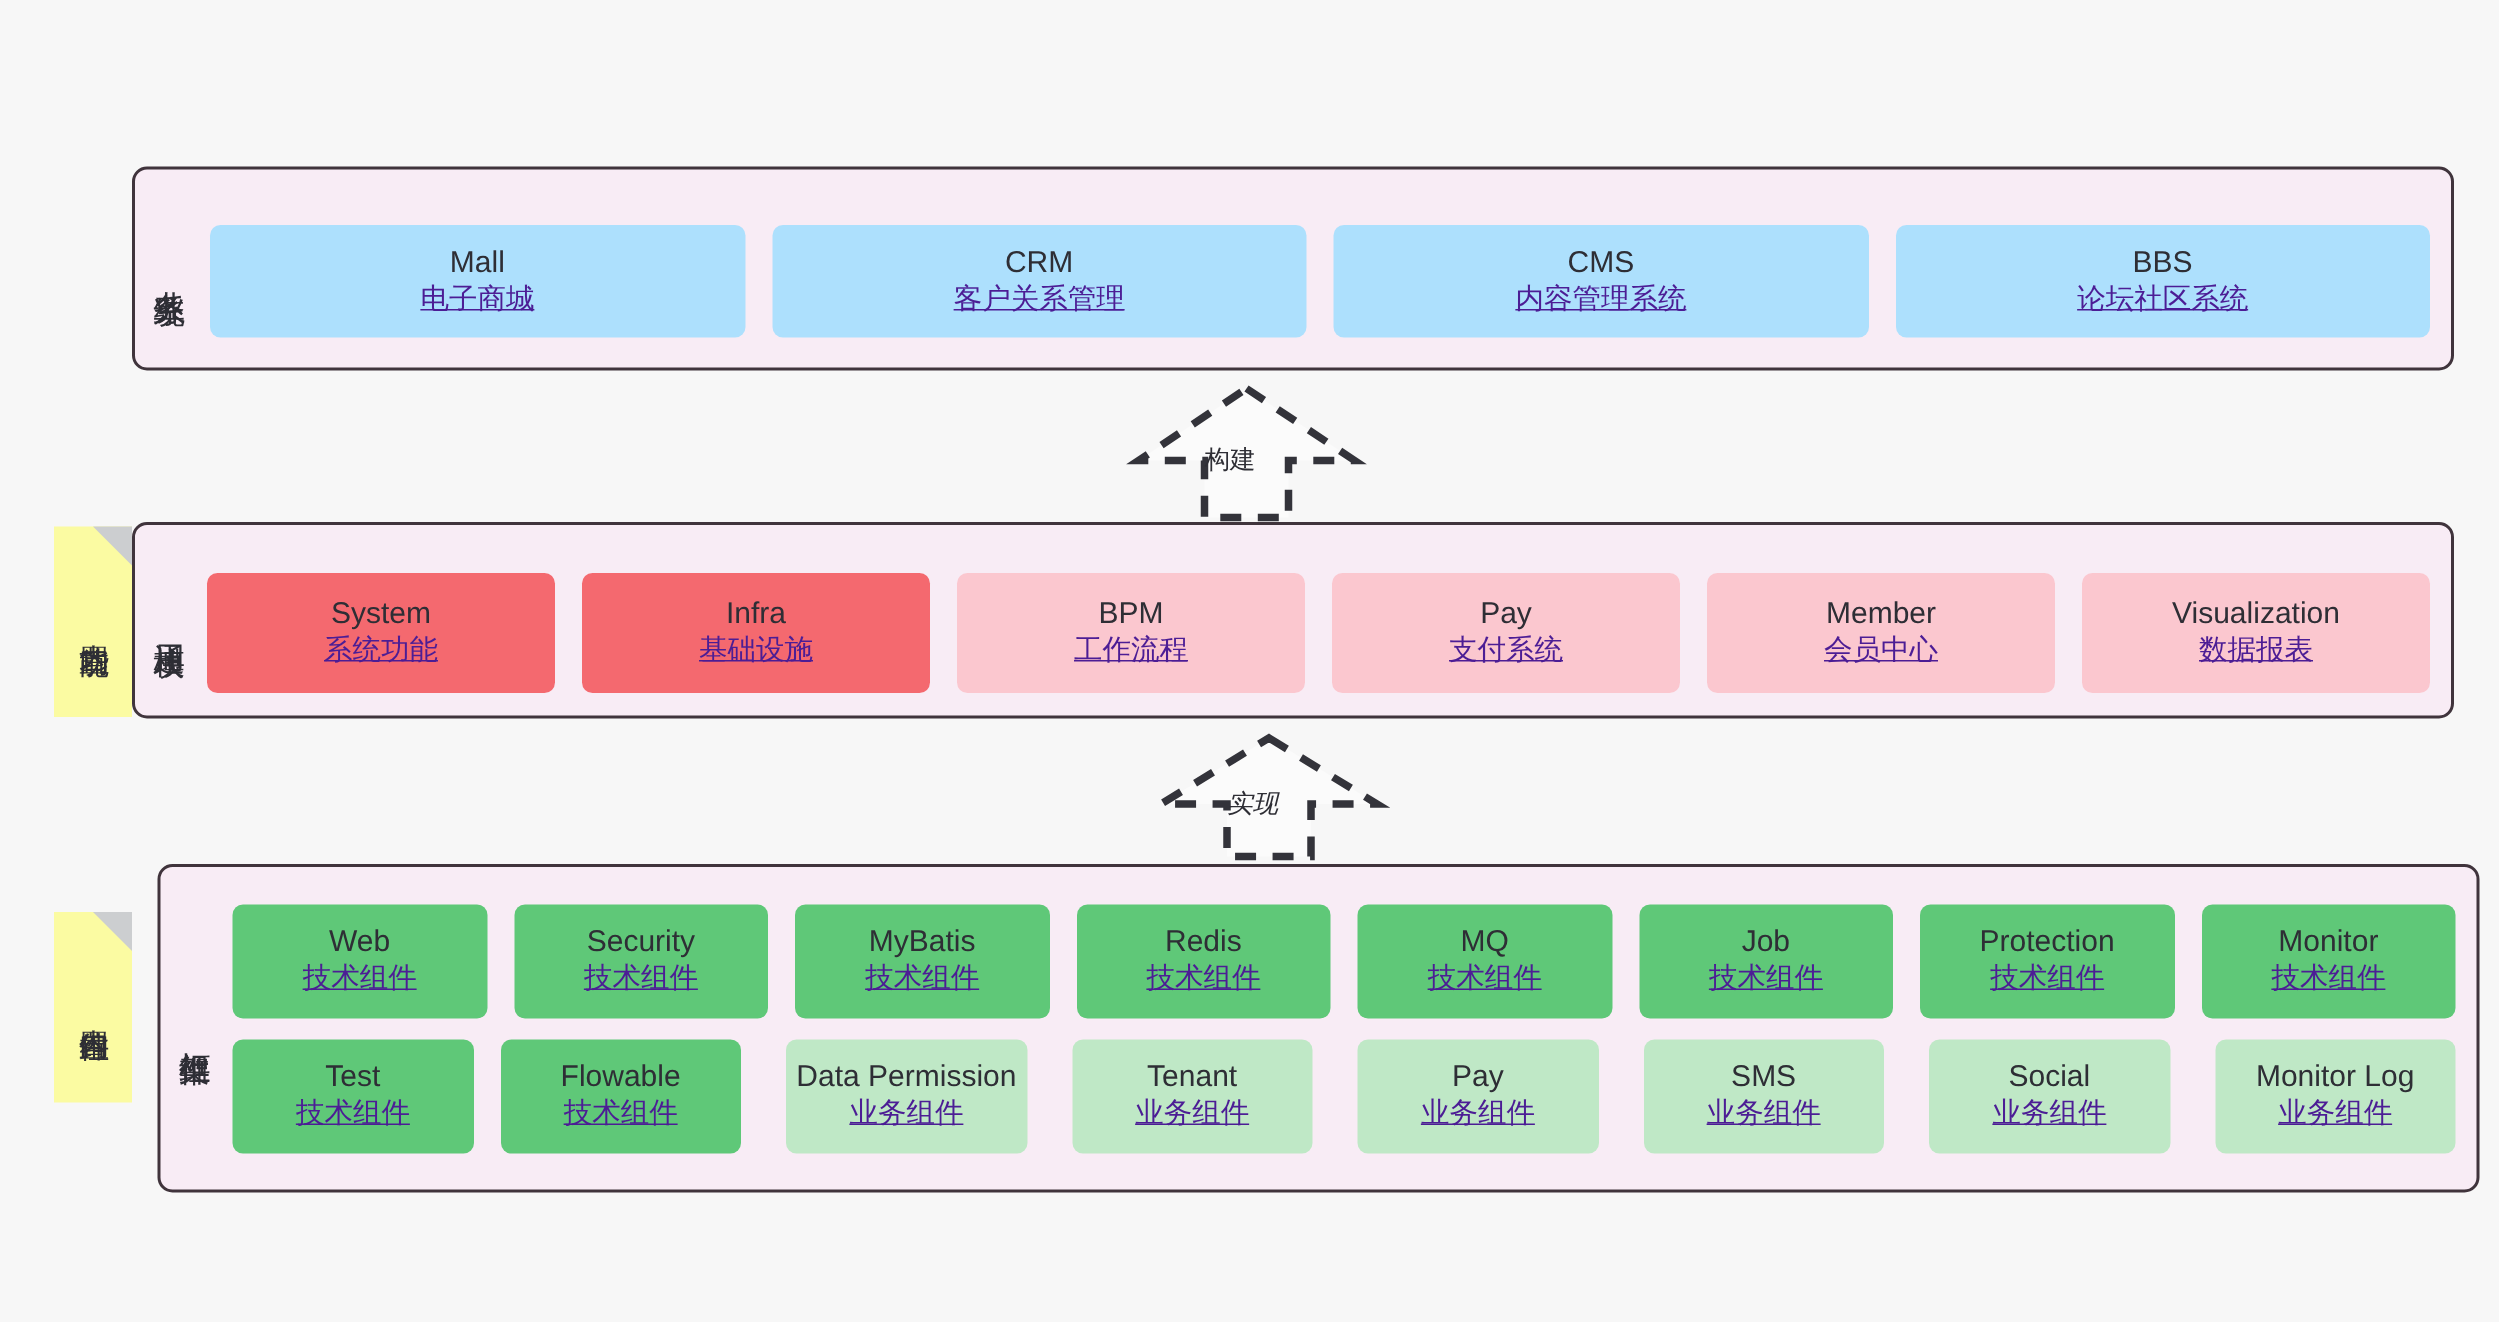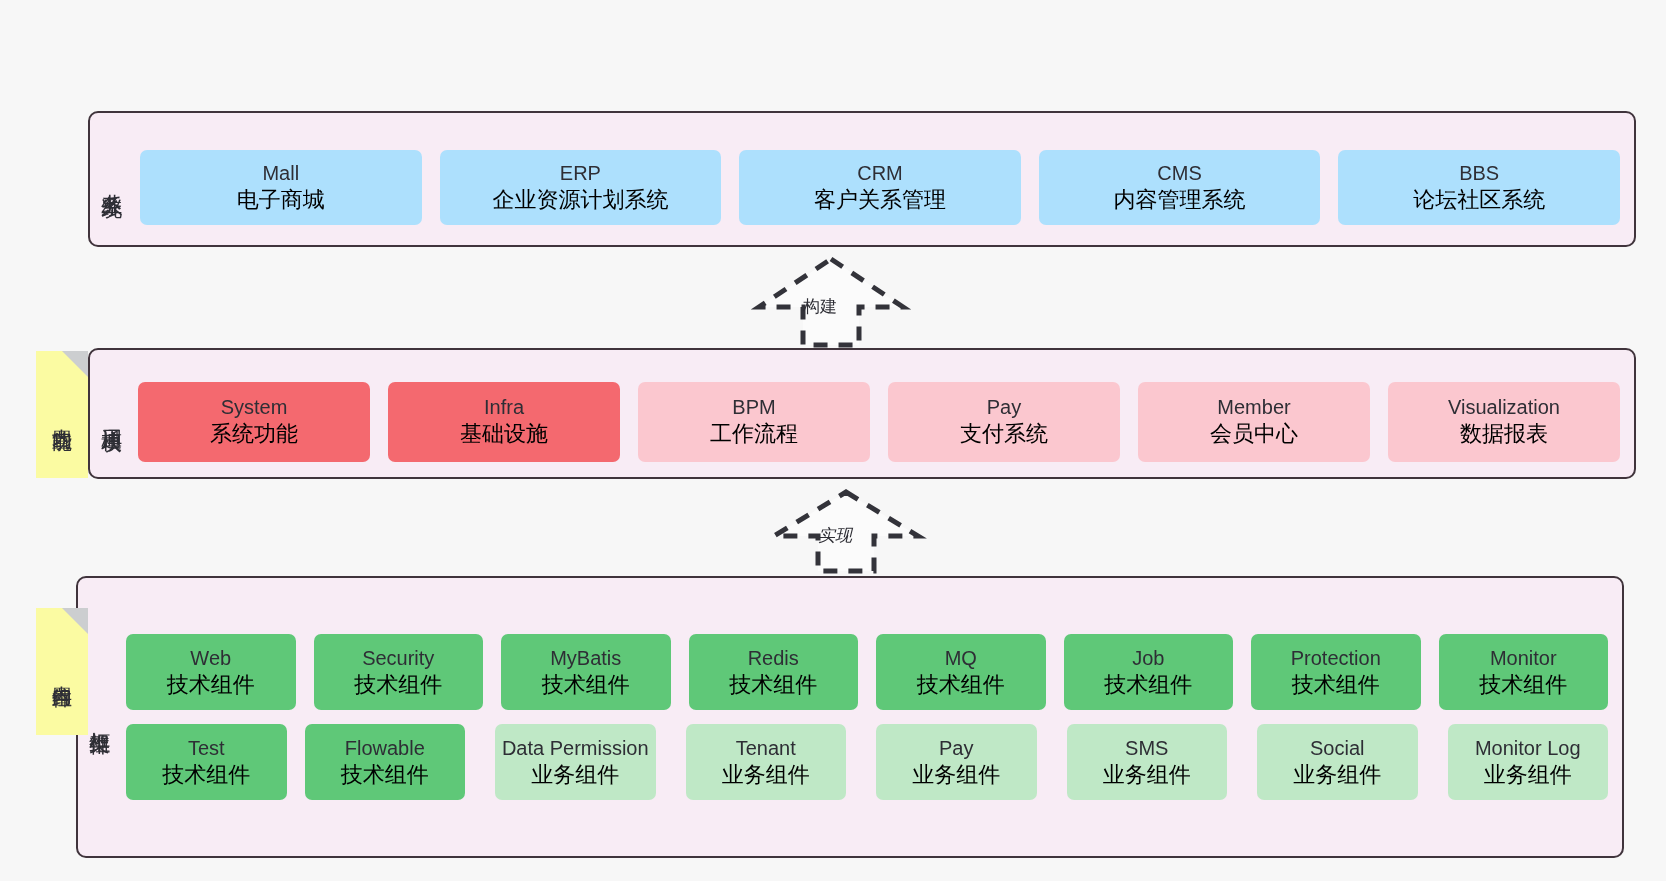--- a/index.html
+++ b/index.html
@@ -69,22 +69,23 @@
     text-align: center;
     line-height: 1.24;
     box-sizing: border-box;
     padding: 4px 6px;
   }
   .cell .en {
     font-size: 20px;
     color: #2e2e35;
   }
   .cell .cn {
-    font-size: 22px;
-    color: #000000;
+    font-size: 19px;
+    color: #4c1d95;
+    text-decoration: underline;
   }
 
   
   .c-blue       { background: #ade0fd; }
   .c-red        { background: #f4696f; }
   .c-pink       { background: #fbc7cf; }
   .c-green      { background: #5fc878; }
   .c-lightgreen { background: #bfe8c6; margin-left: 12px; }
 
   
@@ -125,21 +126,21 @@
     position: absolute;
     font-size: 17px;
     color: #2e2e35;
     background: transparent;
     white-space: nowrap;
   }
 
   
   #layer-business { left: 88px;  top: 111px; width: 1548px; height: 136px; }
   #layer-common   { left: 88px;  top: 348px; width: 1548px; height: 131px; }
-  #layer-framework{ left: 76px;  top: 576px; width: 1548px; height: 282px; }
+  #layer-framework{ left: 105px;  top: 576px; width: 1548px; height: 219px; }
 
   #note-features  { left: 36px;  top: 351px; width: 52px; height: 127px; }
   #note-components{ left: 36px;  top: 608px; width: 52px; height: 127px; }
 
   #arrow-build    { left: 755px; top: 255px; width: 152px; height: 90px; }
   #arrow-impl     { left: 770px; top: 488px; width: 152px; height: 83px; }
 
   #layer-business .layer-body  { padding-left: 6px; }
   #layer-business .cell        { height: 75px; }
   #layer-common   .cell        { height: 80px; }
@@ -153,24 +154,20 @@
 
   <div class="layer" id="layer-business">
     <div class="layer-title">业务系统</div>
     <div class="layer-body">
       <div class="row">
         <div class="cell c-blue">
           <span class="en">Mall</span>
           <span class="cn">电子商城</span>
         </div>
         <div class="cell c-blue">
-          <span class="en">ERP</span>
-          <span class="cn">企业资源计划系统</span>
-        </div>
-        <div class="cell c-blue">
           <span class="en">CRM</span>
           <span class="cn">客户关系管理</span>
         </div>
         <div class="cell c-blue">
           <span class="en">CMS</span>
           <span class="cn">内容管理系统</span>
         </div>
         <div class="cell c-blue">
           <span class="en">BBS</span>
           <span class="cn">论坛社区系统</span>

